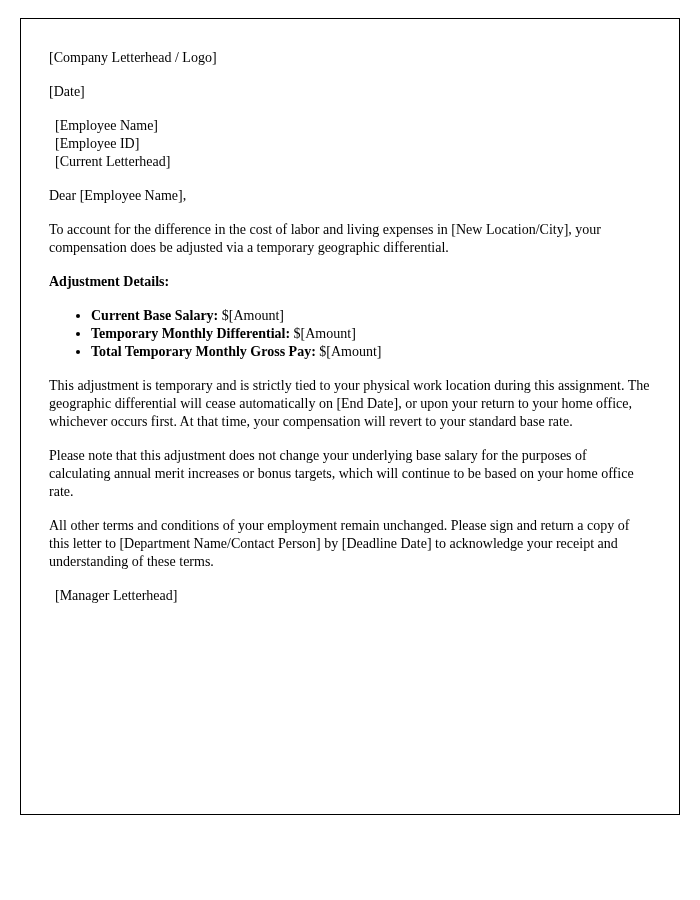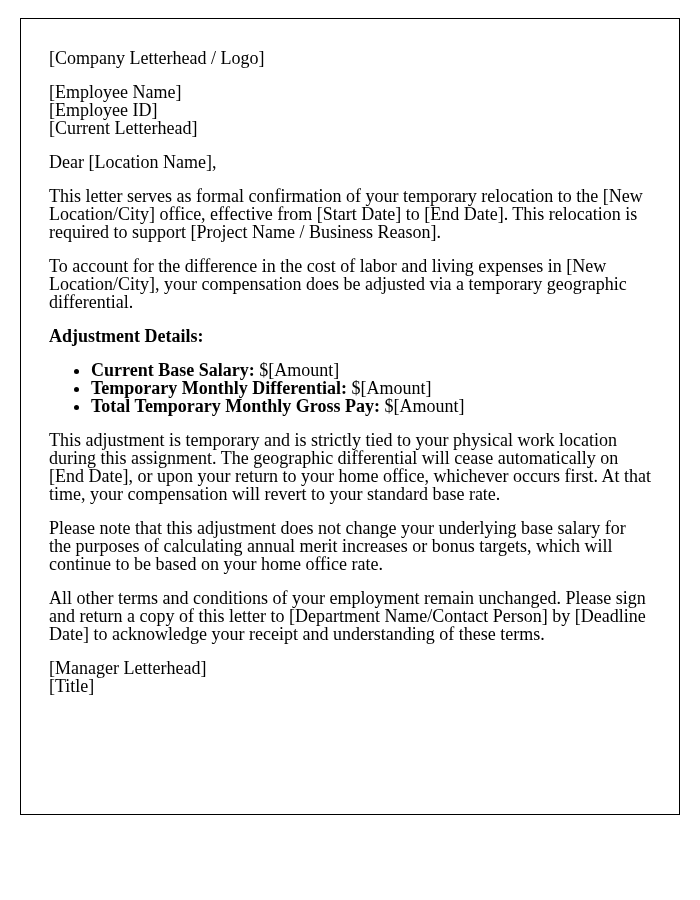--- a/index.html
+++ b/index.html
@@ -25,28 +25,28 @@
     top: 18px;
     width: 660px;
     height: 797px;
     border: 1px solid #000000;
     box-sizing: border-box;
     padding: 30px 28px 0 28px;
     overflow: hidden;
     background: #ffffff;
   }
   .letter {
-    font-size: 18px;
+    font-size: 14px;
     line-height: 18px;
   }
   .letter p {
     margin: 0 0 16px 0;
   }
   .block {
-    margin: 0 0 16px 0;
+    margin: 0 0 16px 6px;
   }
   .block > div {
     line-height: 18px;
   }
   .bold {
     font-weight: bold;
     margin-top: 6px;
   }
   ul.adjustments {
     margin: 0 0 16px 0;
@@ -60,49 +60,48 @@
 </style>
 </head>
 <body>
 
 <div class="page">
   <div class="letter-frame">
     <div class="letter">
 
       <p>[Company Letterhead / Logo]</p>
 
+      <p>[Date]</p>
 
       <div class="block">
         <div>[Employee Name]</div>
         <div>[Employee ID]</div>
         <div>[Current Letterhead]</div>
       </div>
 
 
-      <p>Dear [Location Name],</p>
+      <p>Dear [Employee Name],</p>
 
-      <p>This letter serves as formal confirmation of your temporary relocation to the [New Location/City] office, effective from [Start Date] to [End Date]. This relocation is required to support [Project Name / Business Reason].</p>
 
       <p>To account for the difference in the cost of labor and living expenses in [New Location/City], your compensation does be adjusted via a temporary geographic differential.</p>
 
       <p class="bold">Adjustment Details:</p>
 
       <ul class="adjustments">
         <li><span class="bold">Current Base Salary:</span><span> $[Amount]</span></li>
         <li><span class="bold">Temporary Monthly Differential:</span><span> $[Amount]</span></li>
         <li><span class="bold">Total Temporary Monthly Gross Pay:</span><span> $[Amount]</span></li>
       </ul>
 
       <p>This adjustment is temporary and is strictly tied to your physical work location during this assignment. The geographic differential will cease automatically on [End Date], or upon your return to your home office, whichever occurs first. At that time, your compensation will revert to your standard base rate.</p>
 
       <p>Please note that this adjustment does not change your underlying base salary for the purposes of calculating annual merit increases or bonus targets, which will continue to be based on your home office rate.</p>
 
       <p>All other terms and conditions of your employment remain unchanged. Please sign and return a copy of this letter to [Department Name/Contact Person] by [Deadline Date] to acknowledge your receipt and understanding of these terms.</p>
 
 
       <div class="block">
         <div>[Manager Letterhead]</div>
-        <div>[Title]</div>
       </div>
 
     </div>
   </div>
 </div>
 
 </body></html>

